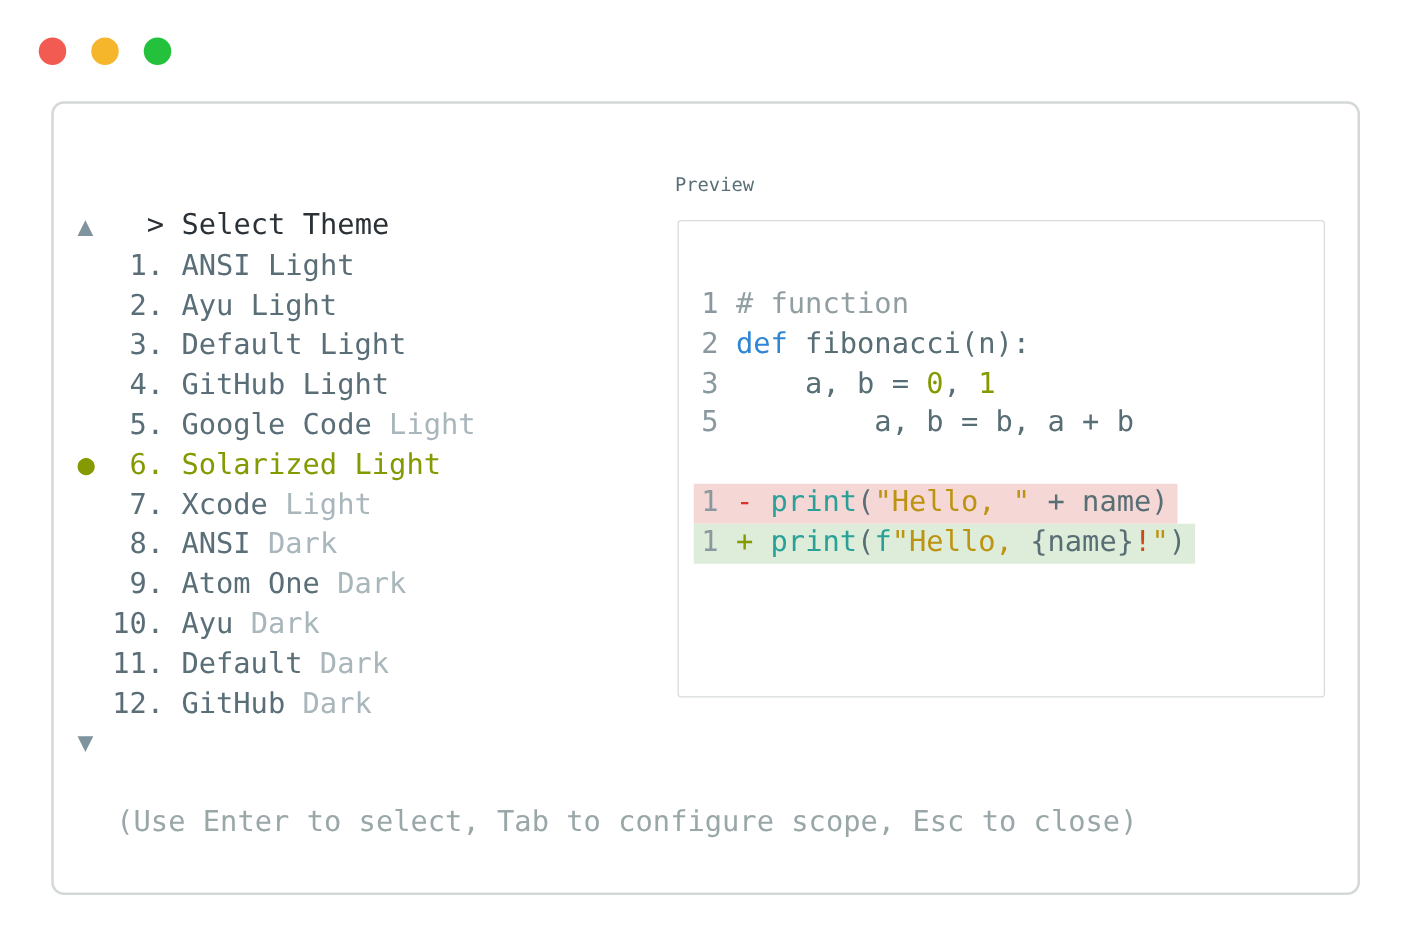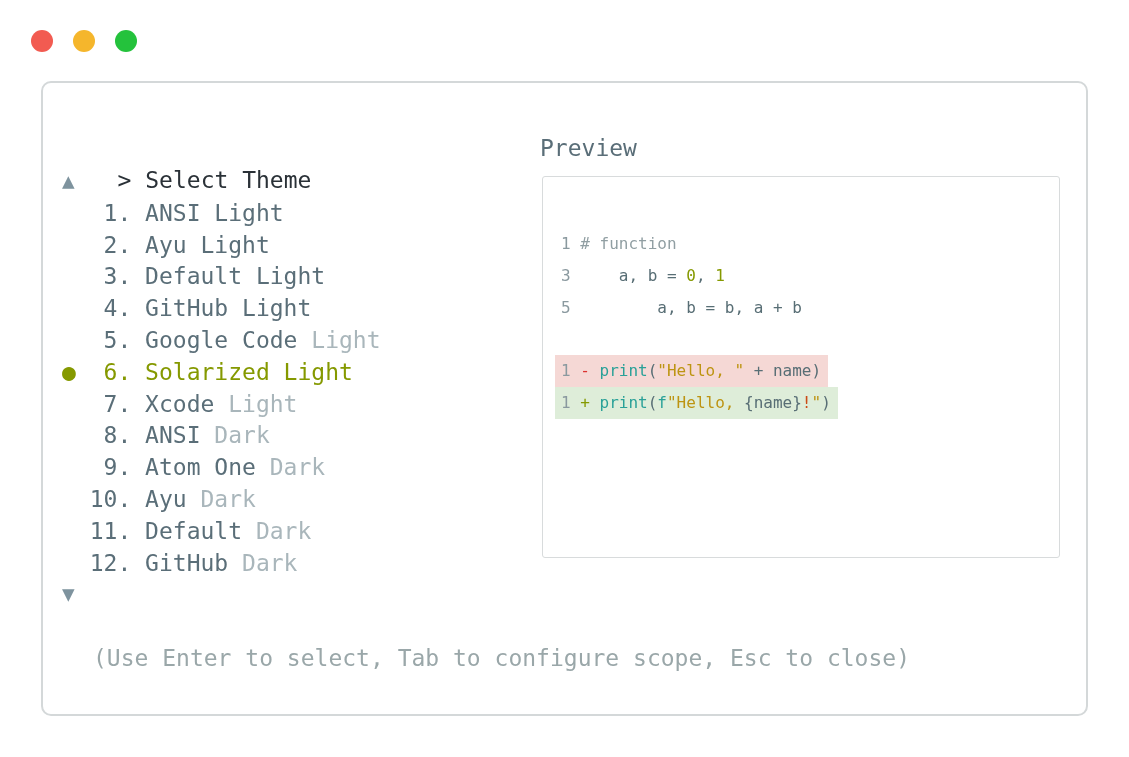--- a/index.html
+++ b/index.html
@@ -13,34 +13,34 @@
   
   .panel { position:absolute; left:41px; top:81px; width:1047px; height:635px;
            box-sizing:border-box; background:#fff;
            border:2px solid var(--c-border); border-radius:10px; }
 
   .title-row { position:absolute; left:19px; top:49px; height:32px; line-height:32px;
                font-size:23px; color:var(--c-title); white-space:pre; }
   .title-row .marker { margin-right:14px; }
 
   .preview-label { position:absolute; left:497px; top:49px; height:32px; line-height:32px;
-                   font-size:23px; color:var(--c-item); white-space:pre; }
+                   font-size:15px; color:var(--c-item); white-space:pre; }
 
   .list { position:absolute; left:19px; top:83px; font-size:23px; }
   .row  { height:31.8px; line-height:31.8px; white-space:pre; }
   .arrow { color:var(--c-arrow); font-size:21px; }
   .item .body { color:var(--c-item); }
   .item .dim  { color:var(--c-dim); }
   .item .gutter { color:var(--c-accent); }
   .item.sel .body, .item.sel .dim { color:var(--c-accent); }
 
   .pbox { position:absolute; left:499px; top:93px; width:518px; height:382px;
           box-sizing:border-box; background:#fff;
           border:1.5px solid var(--c-border2); border-radius:3px; }
-  .code { position:absolute; left:18px; top:51px; font-size:16px; }
+  .code { position:absolute; left:18px; top:51px; font-size:23px; }
   .crow { height:31.8px; line-height:31.8px; white-space:pre; }
   .crow.rem, .crow.add { width:fit-content; margin-left:-6px; padding:0 7px 0 6px; }
   .crow.rem { background:var(--c-del-bg); }
   .crow.add { background:var(--c-add-bg); }
 
   .lnum       { color:var(--c-lnum); }
   .tk-comment { color:var(--c-comment); }
   .tk-kw      { color:var(--c-kw); }
   .tk-fn      { color:var(--c-fn); }
   .tk-str     { color:var(--c-str); }
@@ -85,20 +85,21 @@
         <div class="row item"><span class="gutter"> </span><span class="body"> 10. </span><span class="body theme-name">Ayu </span><span class="dim theme-suffix">Dark</span></div>
         <div class="row item"><span class="gutter"> </span><span class="body"> 11. </span><span class="body theme-name">Default </span><span class="dim theme-suffix">Dark</span></div>
         <div class="row item"><span class="gutter"> </span><span class="body"> 12. </span><span class="body theme-name">GitHub </span><span class="dim theme-suffix">Dark</span></div>
       </div>
     <div class="row arrow">▼</div>
   </div>
 
   <div class="pbox">
     <div class="code" id="code">
         <div class="crow"><span class="lnum">1 </span><span class="tk-comment"># function</span></div>
+        <div class="crow"><span class="lnum">2 </span><span class="tk-kw">def</span><span class="tk-fg"> fibonacci(n):</span></div>
         <div class="crow"><span class="lnum">3 </span><span class="tk-fg">    a, b = </span><span class="tk-num">0</span><span class="tk-fg">, </span><span class="tk-num">1</span></div>
         <div class="crow"><span class="lnum">5 </span><span class="tk-fg">        a, b = b, a + b</span></div>
         <div class="crow"></div>
         <div class="crow rem"><span class="lnum">1 </span><span class="tk-red">- </span><span class="tk-fn">print</span><span class="tk-fg">(</span><span class="tk-str">"Hello, "</span><span class="tk-fg"> + name)</span></div>
         <div class="crow add"><span class="lnum">1 </span><span class="tk-green">+ </span><span class="tk-fn">print</span><span class="tk-fg">(</span><span class="tk-fn">f</span><span class="tk-str">"Hello, </span><span class="tk-fg">{name}</span><span class="tk-orange">!</span><span class="tk-str">"</span><span class="tk-fg">)</span></div>
       </div>
   </div>
 
   <div class="help">(Use Enter to select, Tab to configure scope, Esc to close)</div>
 

